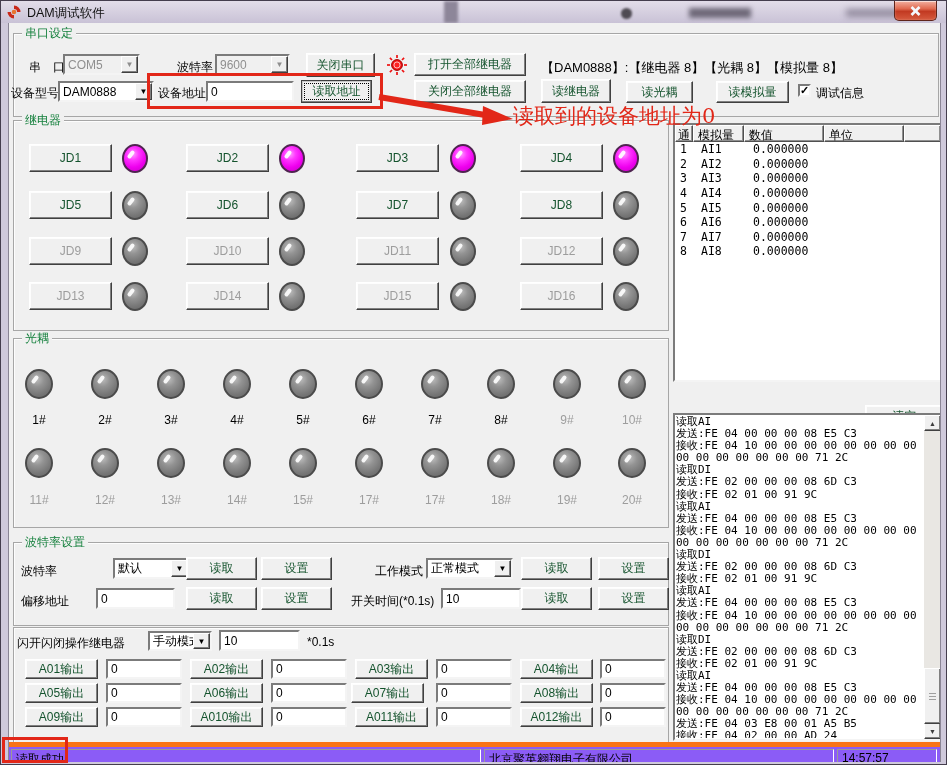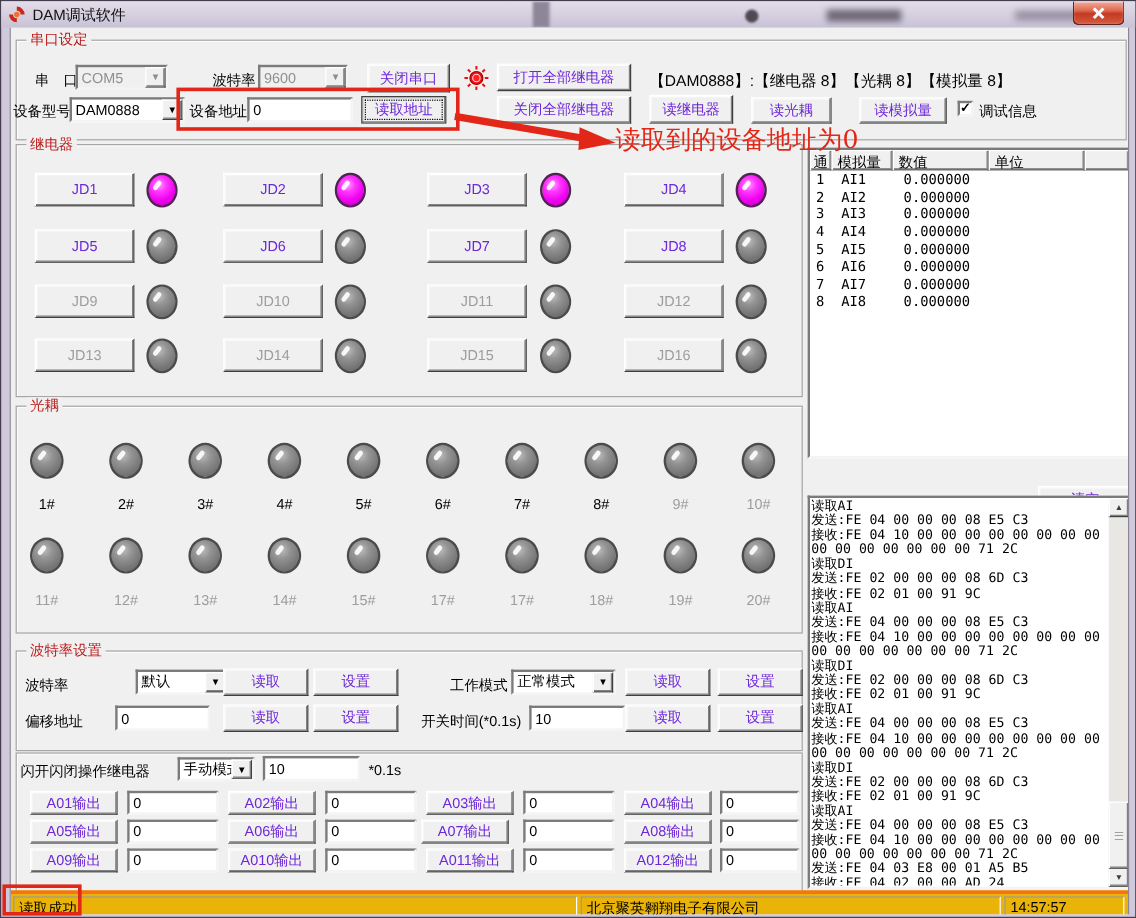--- a/index.html
+++ b/index.html
@@ -11,25 +11,25 @@
   .title-text { position:absolute; left:26px; top:4px; font-size:12.5px; color:#111; }
   .artifact { position:absolute; }
   .close-btn { position:absolute; left:893px; top:0; width:43px; height:20px;
     background:linear-gradient(#f2b0a0 0%,#e06a50 40%,#c23a22 55%,#d65a3e 100%);
     border:1px solid #5f241a; border-top:none; border-radius:0 0 5px 5px;
     box-shadow:inset 0 1px 0 rgba(255,255,255,.55), inset 0 0 2px rgba(255,255,255,.35);
     display:flex; align-items:center; justify-content:center; cursor:pointer; }
   .client { position:absolute; left:7px; top:22px; width:933px; height:739px;
     background:#f0f0f0; border-left:1px solid #8a8595; border-right:1px solid #8a8595; overflow:hidden; }
   .grp { position:absolute; border:1px solid #a6a6a6; box-shadow:1px 1px 0 #fdfdfd inset; }
-  .grp-label { position:absolute; top:-8px; left:8px; background:#f0f0f0; padding:0 3px; font-size:12px; color:#b91c1c; line-height:14px; }
+  .grp-label { position:absolute; top:-8px; left:8px; background:#f0f0f0; padding:0 3px; font-size:12px; color:#15803d; line-height:14px; }
   .lbl { position:absolute; font-size:12px; color:#000; white-space:nowrap; }
   .btn { position:absolute; background:#f0f0f0; border:1px solid; border-color:#ffffff #404040 #404040 #ffffff;
     box-shadow:inset -1px -1px 0 #808080, inset 1px 1px 0 #fdfdfd;
-    font-size:12px; font-family:"Liberation Sans",sans-serif; color:#6d28d9;
+    font-size:12px; font-family:"Liberation Sans",sans-serif; color:#14532d;
     display:flex; align-items:center; justify-content:center; cursor:pointer; white-space:nowrap; }
   .btn.dim { color:#9d9d9d; }
   .btn.focused { outline:1px dotted #000; outline-offset:-4px; border-color:#404040 #404040 #404040 #404040; box-shadow:inset -1px -1px 0 #808080, inset 1px 1px 0 #c8c8c8; }
   .input { position:absolute; background:#fff; border:2px solid; border-color:#7b7b7b #f4f4f4 #f4f4f4 #7b7b7b;
     font-size:12px; font-family:"Liberation Sans",sans-serif; color:#000; padding:0 3px; }
   .combo { position:absolute; background:#fff; border:2px solid; border-color:#7b7b7b #f4f4f4 #f4f4f4 #7b7b7b; display:flex; align-items:center; }
   .combo-text { flex:1; font-size:12px; padding-left:3px; white-space:nowrap; overflow:hidden; }
   .combo-arrow { width:17px; align-self:stretch; background:#f0f0f0; border:1px solid; border-color:#fff #404040 #404040 #fff;
     box-shadow:inset -1px -1px 0 #808080; font-size:8px; display:flex; align-items:center; justify-content:center; color:#000; cursor:pointer; }
   .combo.disabled { background:#f0f0f0; }
@@ -48,21 +48,21 @@
   .trow { display:flex; height:14.6px; align-items:center; font-family:"DejaVu Sans Mono","Liberation Sans",monospace; font-size:11.5px; }
   .td { white-space:nowrap; overflow:hidden; }
   .logwrap { position:absolute; background:#fff; border:2px solid; border-color:#7b7b7b #f4f4f4 #f4f4f4 #7b7b7b; }
   .logtext { position:absolute; left:1px; top:1px; right:18px; bottom:1px; overflow:hidden;
     font-family:"DejaVu Sans Mono","Liberation Sans",monospace; font-size:11px; line-height:12.1px; white-space:pre; color:#000; }
   .vsb { position:absolute; top:0; right:0; width:17px; bottom:0; background:#e9e7e3; }
   .sb-btn { position:absolute; left:0; width:17px; height:16px; background:#f0f0f0; border:1px solid; border-color:#fff #404040 #404040 #fff; box-shadow:inset -1px -1px 0 #808080; font-size:7px; color:#3c3c3c; display:flex; align-items:center; justify-content:center; cursor:pointer; }
   .sb-thumb { position:absolute; left:0; width:17px; background:#f0f0f0; border:1px solid; border-color:#fff #404040 #404040 #fff; box-shadow:inset -1px -1px 0 #808080; cursor:grab; }
   .sb-grip { position:absolute; left:4px; right:4px; top:45%; height:8px;
     background:repeating-linear-gradient(#a0a0a0 0 1px, transparent 1px 3px); }
-  .statusbar { position:absolute; left:0; top:719px; width:933px; height:20px; background:#eab308; border-top:3px solid #f97316; }
+  .statusbar { position:absolute; left:0; top:719px; width:933px; height:20px; background:#8b5cf6; border-top:5px solid #f97316; }
   .sb-panel { position:absolute; top:2px; height:17px; border:1px solid; border-color:#9a9a9a #fff #fff #9a9a9a; font-size:12px; padding:1px 0 0 4px; white-space:nowrap; overflow:hidden; }
   .red-box { position:absolute; border:3px solid #e22718; z-index:50; pointer-events:none; }
   .ann-text { position:absolute; font-family:"DejaVu Serif","Liberation Serif",serif; font-size:21px; color:#e22718; white-space:nowrap; z-index:50; }
   .opto-lbl { position:absolute; width:28px; text-align:center; font-size:12px; color:#000; }
   .dim { color:#9d9d9d !important; }
   svg { display:block; }
 </style>
 </head>
 <body>
 

